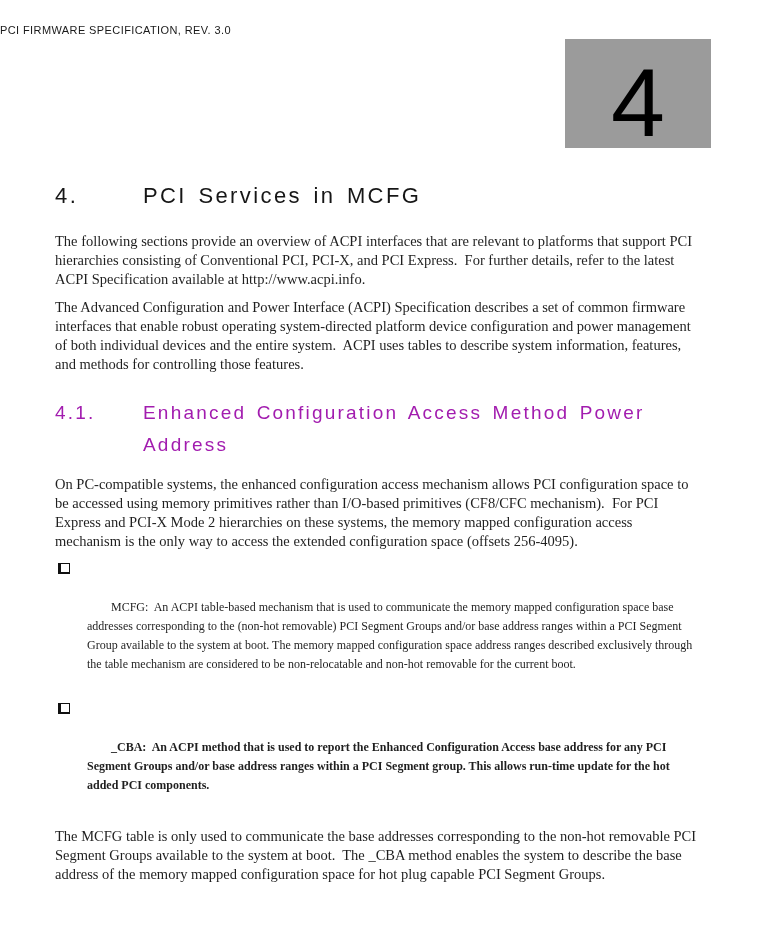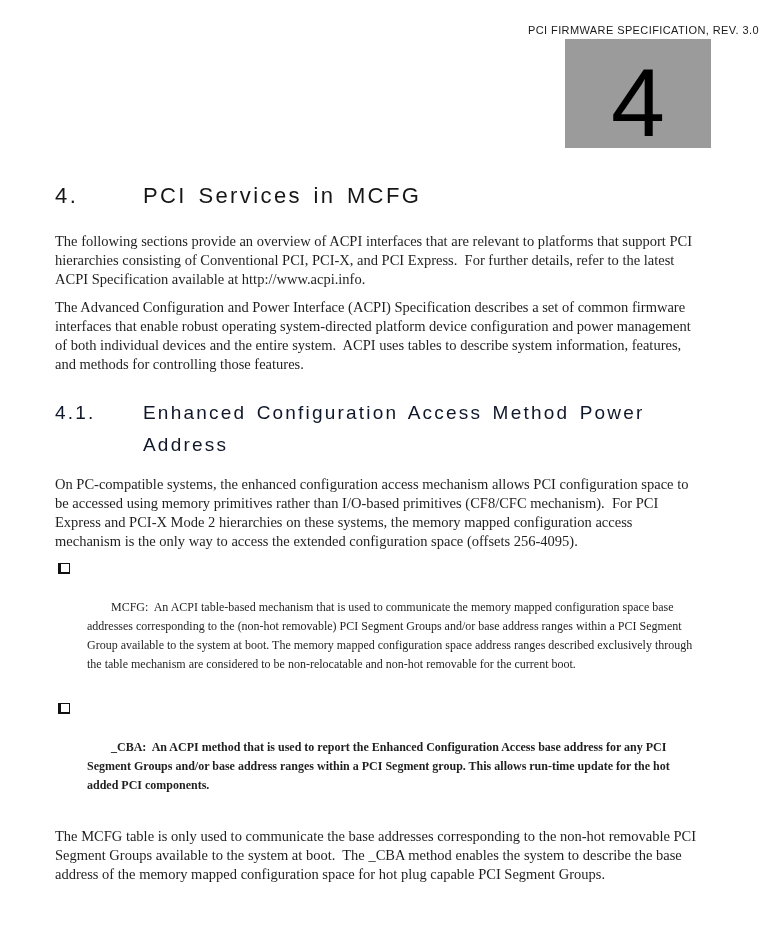--- a/index.html
+++ b/index.html
@@ -10,21 +10,21 @@
     background: #ffffff;
     font-family: "Liberation Serif", serif;
     color: #1f1f1f;
     overflow: hidden;
   }
   .running-header {
     position: absolute;
     top: 24px;
     left: 0;
     width: 100%;
-    text-align: right;
+    text-align: left;
     font-family: "Liberation Sans", sans-serif;
     font-size: 11px;
     letter-spacing: 0.4px;
     color: #1a1a1a;
   }
   .chapter-tab {
     position: absolute;
     left: 565px;
     top: 39px;
     width: 146px;
@@ -60,21 +60,21 @@
   }
   h2.section-heading {
     display: flex;
     margin: 23px 0 14px 0;
     font-family: "Liberation Sans", sans-serif;
     font-size: 19px;
     font-weight: 400;
     letter-spacing: 2.2px;
     word-spacing: 3px;
     line-height: 32px;
-    color: #0f172a;
+    color: #a21caf;
   }
   .h-num { flex: 0 0 88px; }
   .h-title { flex: 1 1 auto; }
   p.body-para {
     margin: 0 0 9px 0;
     font-size: 14.5px;
     line-height: 19px;
     white-space: pre-wrap;
     color: #1f1f1f;
   }

